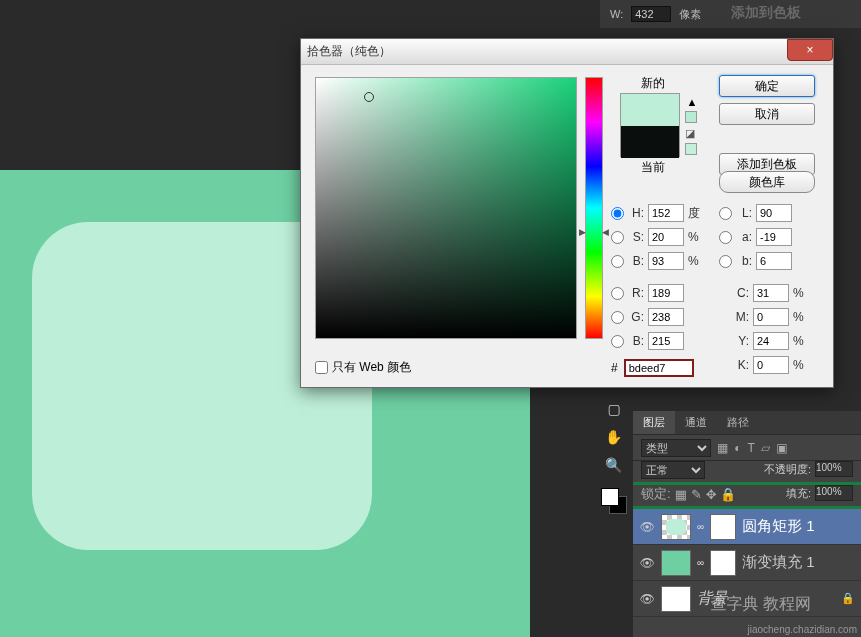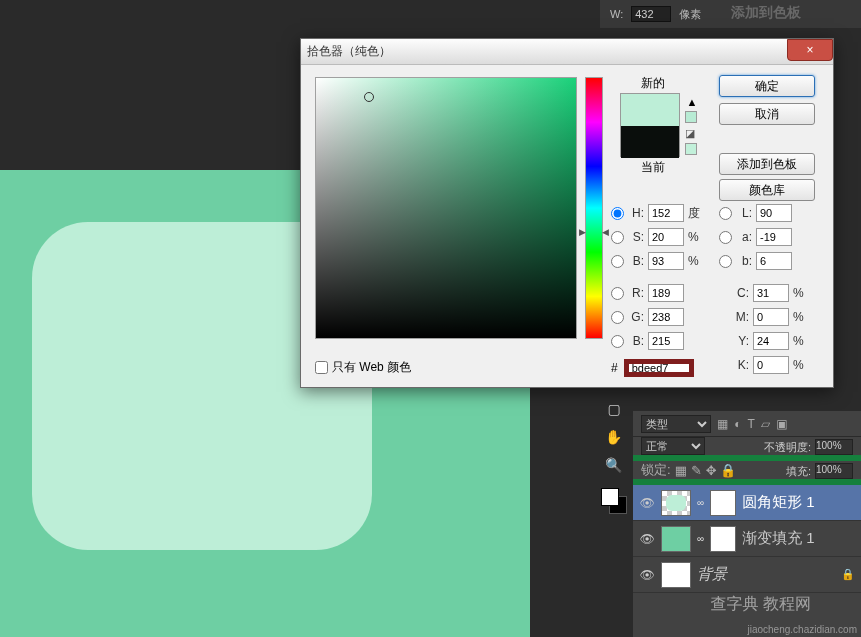--- a/index.html
+++ b/index.html
@@ -50,41 +50,41 @@
 .cube-icon { position: absolute; left: 384px; top: 62px; width: 14px; height: 14px; font-size: 11px; color: #555; }
 .tiny-sw1 { position: absolute; left: 384px; top: 46px; width: 12px; height: 12px; background: #b8ebd4; border: 1px solid #999; }
 .tiny-sw2 { position: absolute; left: 384px; top: 78px; width: 12px; height: 12px; background: #c2f0da; border: 1px solid #999; }
 
 
 .cp-btn { position: absolute; width: 96px; height: 22px; background: linear-gradient(#fcfcfc,#e4e4e4); border: 1px solid #8a8a8a; border-radius: 3px; font-size: 12px; display: flex; align-items: center; justify-content: center; }
 .cp-btn.primary { border-color: #2b6fb5; box-shadow: 0 0 3px #5aa0e0; }
 .btn-ok { left: 418px; top: 10px; }
 .btn-cancel { left: 418px; top: 38px; }
 .btn-addswatch { left: 418px; top: 88px; }
-.btn-library { left: 418px; top: 114px; }
+.btn-library { left: 418px; top: 106px; border-radius: 9px; }
 
 
 .field-row { position: absolute; display: flex; align-items: center; height: 20px; font-size: 12px; color: #333; }
 .field-row input[type=radio] { margin-right: 2px; }
 .field-row .lbl { width: 18px; text-align: right; margin-right: 4px; }
 .field-row .val { width: 36px; height: 18px; border: 1px solid #9a9a9a; padding: 0 3px; font-size: 11px; background: #fff; }
 .field-row .unit { margin-left: 4px; width: 14px; }
 .hex-row { position: absolute; left: 310px; top: 294px; display: flex; align-items: center; font-size: 12px; }
-.hex-row .val { width: 70px; height: 18px; border: 5px solid #7f1d1d; padding: 0 3px; margin-left: 6px; font-size: 11px; }
+.hex-row .val { width: 70px; height: 18px; border: 2px solid #7f1d1d; padding: 0 3px; margin-left: 6px; font-size: 11px; }
 .webonly { position: absolute; left: 14px; top: 294px; font-size: 12px; display: flex; align-items: center; gap: 4px; }
 
 
 .panels { position: absolute; right: 0; top: 410px; width: 228px; height: 227px; background: #424242; color: #ccc; font-size: 11px; border-top: 1px solid #2a2a2a; }
 .panel-tabs { height: 24px; display: flex; border-bottom: 1px solid #2a2a2a; background: #383838; }
 .panel-tab { padding: 4px 10px; color: #bbb; }
 .panel-tab.active { background: #4a4a4a; color: #eee; }
 .panel-row1 { height: 26px; display: flex; align-items: center; gap: 6px; padding: 0 8px; border-bottom: 1px solid #2a2a2a; }
 .panel-row1 select { background: #333; border: 1px solid #222; color: #ccc; font-size: 11px; height: 18px; width: 70px; }
 .panel-icons { display: flex; gap: 6px; color: #aaa; font-size: 12px; }
-.panel-row2, .panel-row3 { height: 24px; display: flex; align-items: flex-end; justify-content: space-between; padding: 0 8px; border-bottom: 6px solid #15803d; gap: 29px; }
+.panel-row2, .panel-row3 { height: 24px; display: flex; align-items: flex-start; justify-content: space-between; padding: 0 8px; border-bottom: 3px solid #15803d; gap: 29px; }
 .panel-row2 select { background: #333; border: 1px solid #222; color: #ccc; font-size: 11px; height: 18px; width: 64px; }
 .pct-box { background: #333; border: 1px solid #222; width: 38px; height: 16px; font-size: 10px; text-align: right; padding-right: 11px; }
 .panel-row3 .locks { display: flex; gap: 4px; color: #aaa; font-size: 13px; align-items: center; }
 
 .layer-list { overflow: hidden; }
 .layer { height: 36px; display: flex; align-items: center; gap: 6px; padding: 0 6px; border-bottom: 1px solid #333; }
 .layer.selected { background: #5674a8; color: #fff; }
 .eye { width: 16px; text-align: center; color: #ccc; font-size: 12px; }
 .thumb { width: 30px; height: 26px; border: 1px solid #666; background: #fff; display: flex; align-items: center; justify-content: center; font-size: 9px; }
 .thumb.checker { background:
@@ -247,20 +247,25 @@
 
     <label class="webonly">
       <input type="checkbox" style="">
       <span>只有 Web 颜色</span>
     </label>
 
   </div>
 </div>
 
 <div class="panels">
+  <div class="panel-tabs">
+    <div class="panel-tab active">图层</div>
+    <div class="panel-tab">通道</div>
+    <div class="panel-tab">路径</div>
+  </div>
   <div class="panel-row1">
     <select><option>类型</option></select>
     <div class="panel-icons">
       <span>▦</span>
       <span>◐</span>
       <span>T</span>
       <span>▱</span>
       <span>▣</span>
     </div>
   </div>

